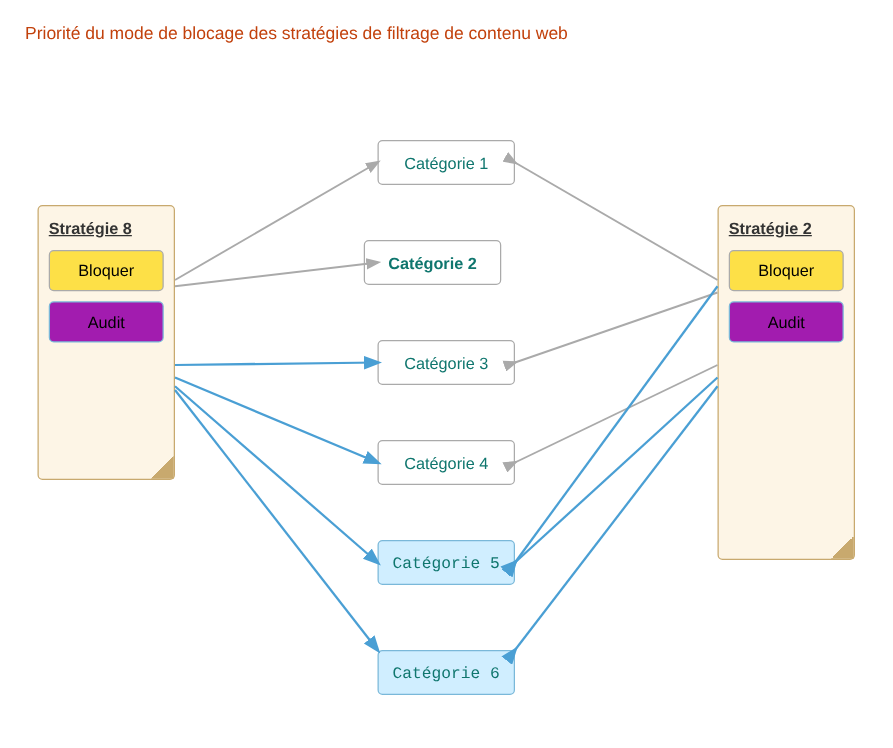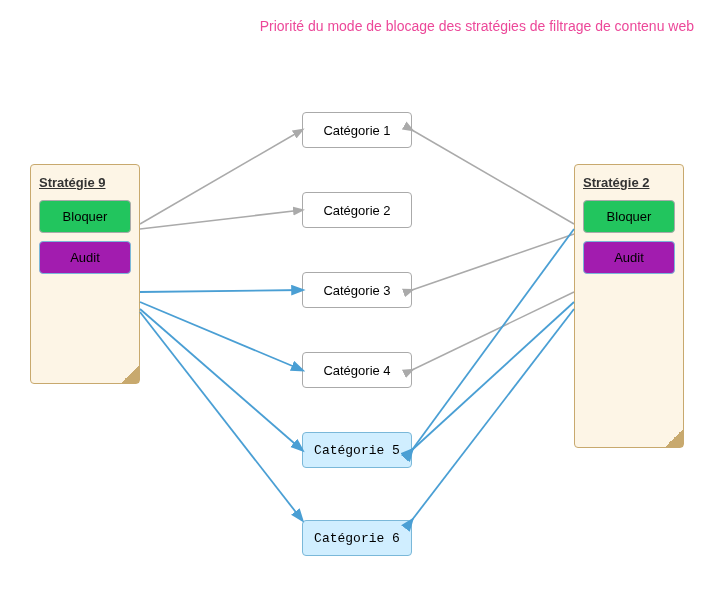--- a/index.html
+++ b/index.html
@@ -6,24 +6,24 @@
     body {
       width: 714px;
       height: 598px;
       background: #fff;
       font-family: Arial, sans-serif;
       font-size: 13px;
       overflow: hidden;
       position: relative;
     }
     .title {
-      text-align: right;
+      text-align: left;
       padding: 18px 20px 10px;
       font-size: 14px;
-      color: #ec4899;
+      color: #c2410c;
     }
     .diagram {
       position: relative;
       width: 714px;
       height: 540px;
     }
     
     .strategy-box {
       position: absolute;
       width: 110px;
@@ -44,41 +44,41 @@
       font-weight: bold;
       color: #333;
       margin-bottom: 10px;
       text-decoration: underline;
     }
     .mode-box {
       border: 1px solid #aaa;
       border-radius: 4px;
       padding: 8px 6px;
       margin-bottom: 8px;
-      background: #22c55e;
+      background: #fde047;
       text-align: center;
       font-size: 13px;
     }
     .mode-box.audit {
       background: #a21caf;
       border-color: #7ab8d9;
     }
     
     .cat-box {
       position: absolute;
       width: 110px;
       height: 36px;
       border: 1px solid #aaa;
       border-radius: 4px;
       background: #fff;
       display: flex;
       align-items: center;
       justify-content: center;
       font-size: 13px;
-      color: #000000;
+      color: #0f766e;
     }
     .cat-box.highlighted {
       background: #d0eeff;
       border-color: #7ab8d9;
       font-family: Liberation Mono, monospace;
     }
     svg.arrows {
       position: absolute;
       top: 0; left: 0;
       width: 714px;
@@ -87,36 +87,36 @@
     }
   </style>
 </head>
 <body>
 
 <div class="title">Priorité du mode de blocage des stratégies de filtrage de contenu web</div>
 
 <div class="diagram">
 
   <div class="strategy-box" style="left:30px; top:120px; height:220px;">
-    <div class="strategy-title">Stratégie 9</div>
+    <div class="strategy-title">Stratégie 8</div>
     <div class="mode-box">Bloquer</div>
     <div class="mode-box audit">Audit</div>
   </div>
 
   <div class="strategy-box" style="right:30px; top:120px; height:284px;">
     <div class="strategy-title">Stratégie 2</div>
     <div class="mode-box">Bloquer</div>
     <div class="mode-box audit">Audit</div>
   </div>
 
   <div class="cat-box" style="left:302px; top:68px;">
     <span>Catégorie  1</span>
   </div>
 
-  <div class="cat-box" style="left:302px; top:148px;">
+  <div class="cat-box" style="left:291px; top:148px;font-weight:bold;">
     <span>Catégorie  2</span>
   </div>
 
   <div class="cat-box" style="left:302px; top:228px;text-align:center;">
     <span>Catégorie  3</span>
   </div>
 
   <div class="cat-box" style="left:302px; top:308px;text-align:center;">
     <span>Catégorie  4</span>
   </div>

